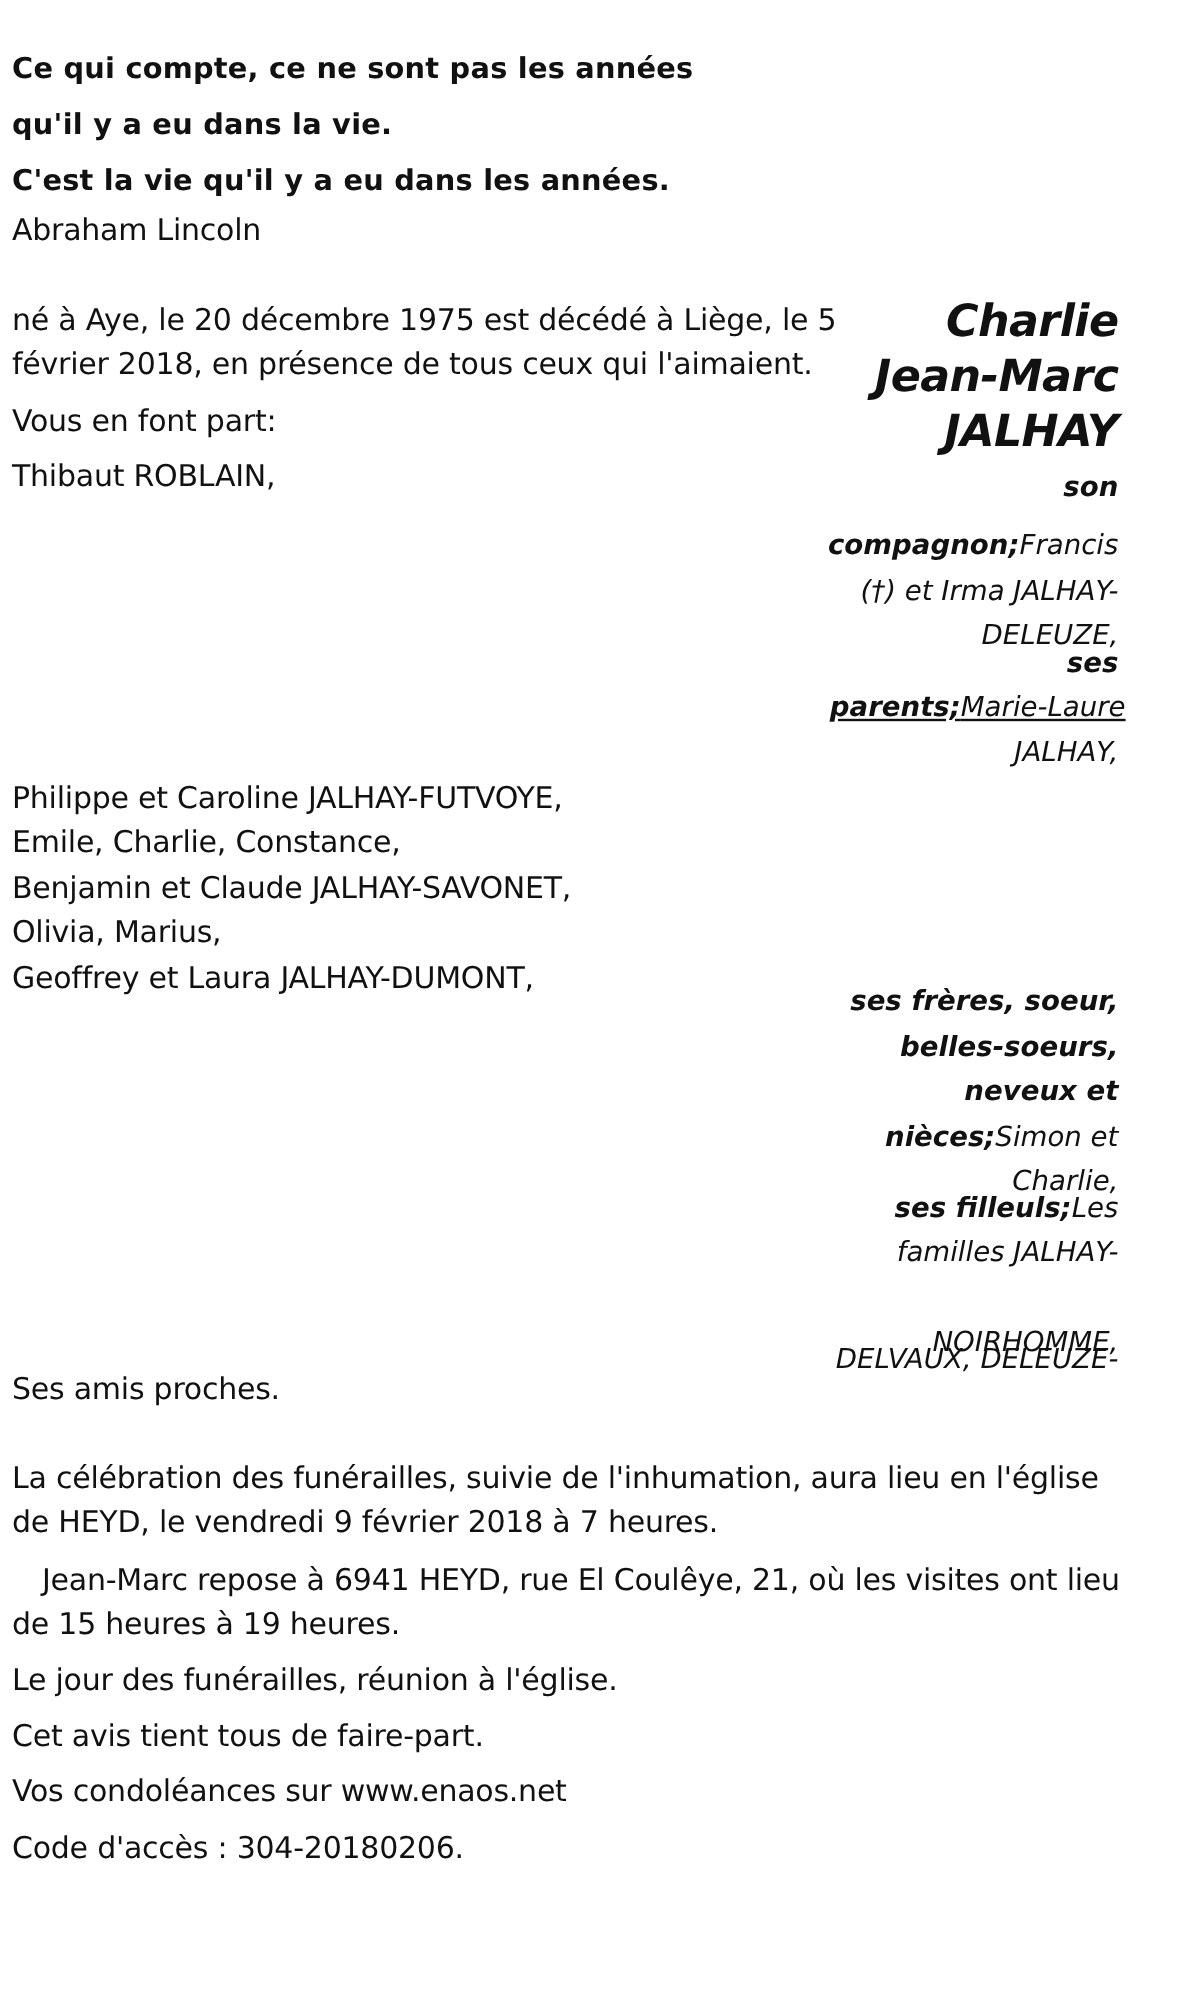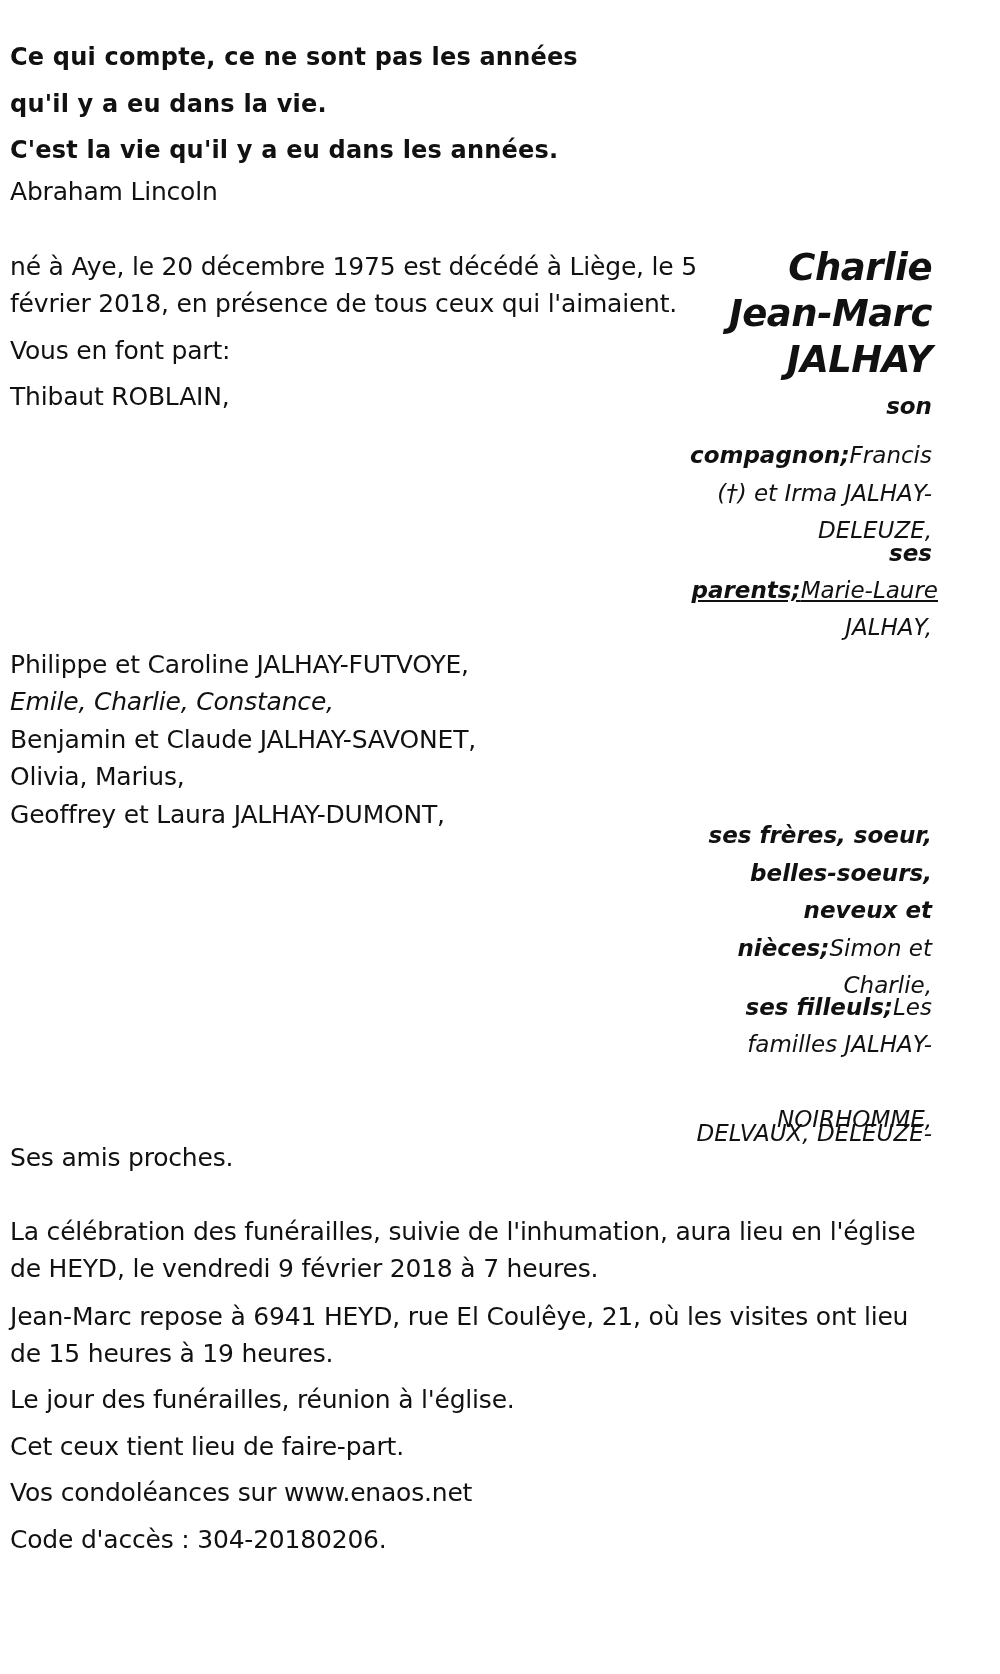--- a/index.html
+++ b/index.html
@@ -34,38 +34,38 @@
 <div class="abs rel" style="top:393px;"><b>son</b></div>
 <div class="abs rel" style="top:442px;text-align:right;"><b>compagnon;</b><span>Francis</span></div>
 <div class="abs rel" style="top:480px;">(†) et Irma JALHAY-</div>
 <div class="abs rel" style="top:517px;">DELEUZE,</div>
 
 <div class="abs rel" style="top:540px;"><b>ses</b></div>
 <div class="abs rel" style="top:577px; right:62px;text-decoration:underline;"><b>parents;</b><span>Marie-Laure</span></div>
 <div class="abs rel" style="top:614px;">JALHAY,</div>
 
 <div class="abs body-text" style="top:650px;">Philippe et Caroline JALHAY-FUTVOYE,</div>
-<div class="abs body-text" style="top:687px;font-style:italic;">Emile, Charlie, Constance,</div>
+<div class="abs body-text" style="top:687px;">Emile, Charlie, Constance,</div>
 <div class="abs body-text" style="top:725px;">Benjamin et Claude JALHAY-SAVONET,</div>
 <div class="abs body-text" style="top:762px;">Olivia, Marius,</div>
 <div class="abs body-text" style="top:800px;">Geoffrey et Laura JALHAY-DUMONT,</div>
 
 <div class="abs rel" style="top:822px;"><b>ses frères, soeur,</b></div>
 <div class="abs rel" style="top:860px;"><b>belles-soeurs,</b></div>
 <div class="abs rel" style="top:897px;"><b>neveux et</b></div>
 <div class="abs rel" style="top:935px;"><b>nièces;</b><span>Simon et</span></div>
 <div class="abs rel" style="top:972px;">Charlie,</div>
 
 <div class="abs rel" style="top:994px;"><b>ses filleuls;</b><span>Les</span></div>
 <div class="abs rel" style="top:1031px;">familles JALHAY-</div>
 <div class="abs rel" style="top:1120px;">DELVAUX, DELEUZE-</div>
 <div class="abs rel" style="top:1106px;">NOIRHOMME,</div>
 
 <div class="abs body-text" style="top:1143px;">Ses amis proches.</div>
 
 <div class="abs body-text" style="top:1217px;">La célébration des funérailles, suivie de l'inhumation, aura lieu en l'église</div>
 <div class="abs body-text" style="top:1254px;">de HEYD, le vendredi 9 février 2018 à 7 heures.</div>
-<div class="abs body-text" style="top:1302px;">Jean-Marc repose à 6941 HEYD, rue El Coulêye, 21, où les visites ont lieu</div>
+<div class="abs body-text" style="top:1302px;margin-left:25px;">Jean-Marc repose à 6941 HEYD, rue El Coulêye, 21, où les visites ont lieu</div>
 <div class="abs body-text" style="top:1339px;">de 15 heures à 19 heures.</div>
 <div class="abs body-text" style="top:1385px;">Le jour des funérailles, réunion à l'église.</div>
-<div class="abs body-text" style="top:1432px;">Cet ceux tient lieu de faire-part.</div>
+<div class="abs body-text" style="top:1432px;">Cet avis tient tous de faire-part.</div>
 <div class="abs body-text" style="top:1478px;">Vos condoléances sur www.enaos.net</div>
 <div class="abs body-text" style="top:1525px;">Code d'accès : 304-20180206.</div>
 
 </body></html>

